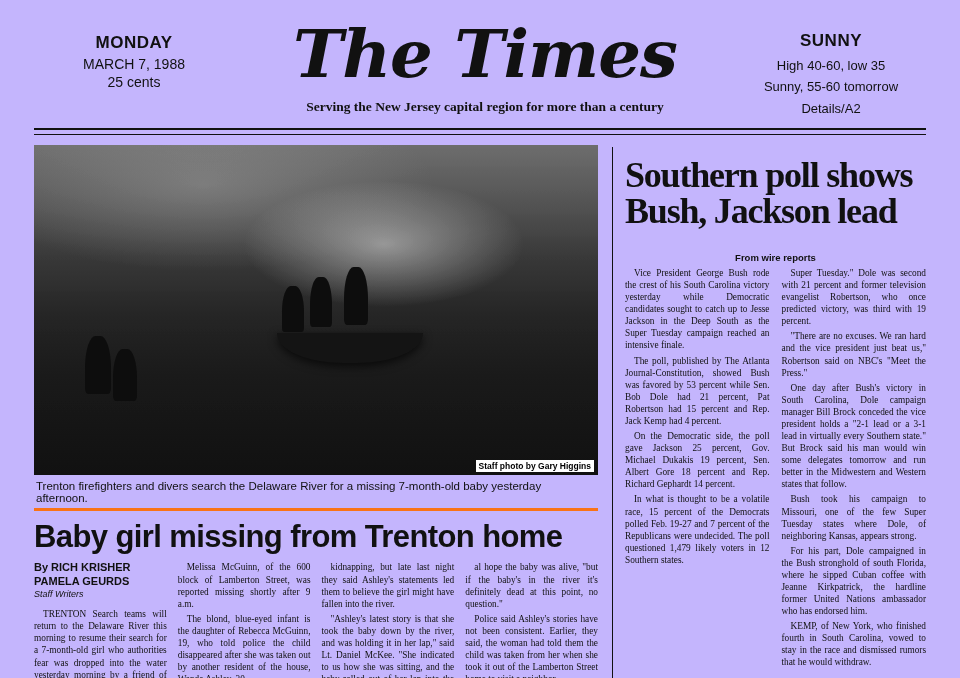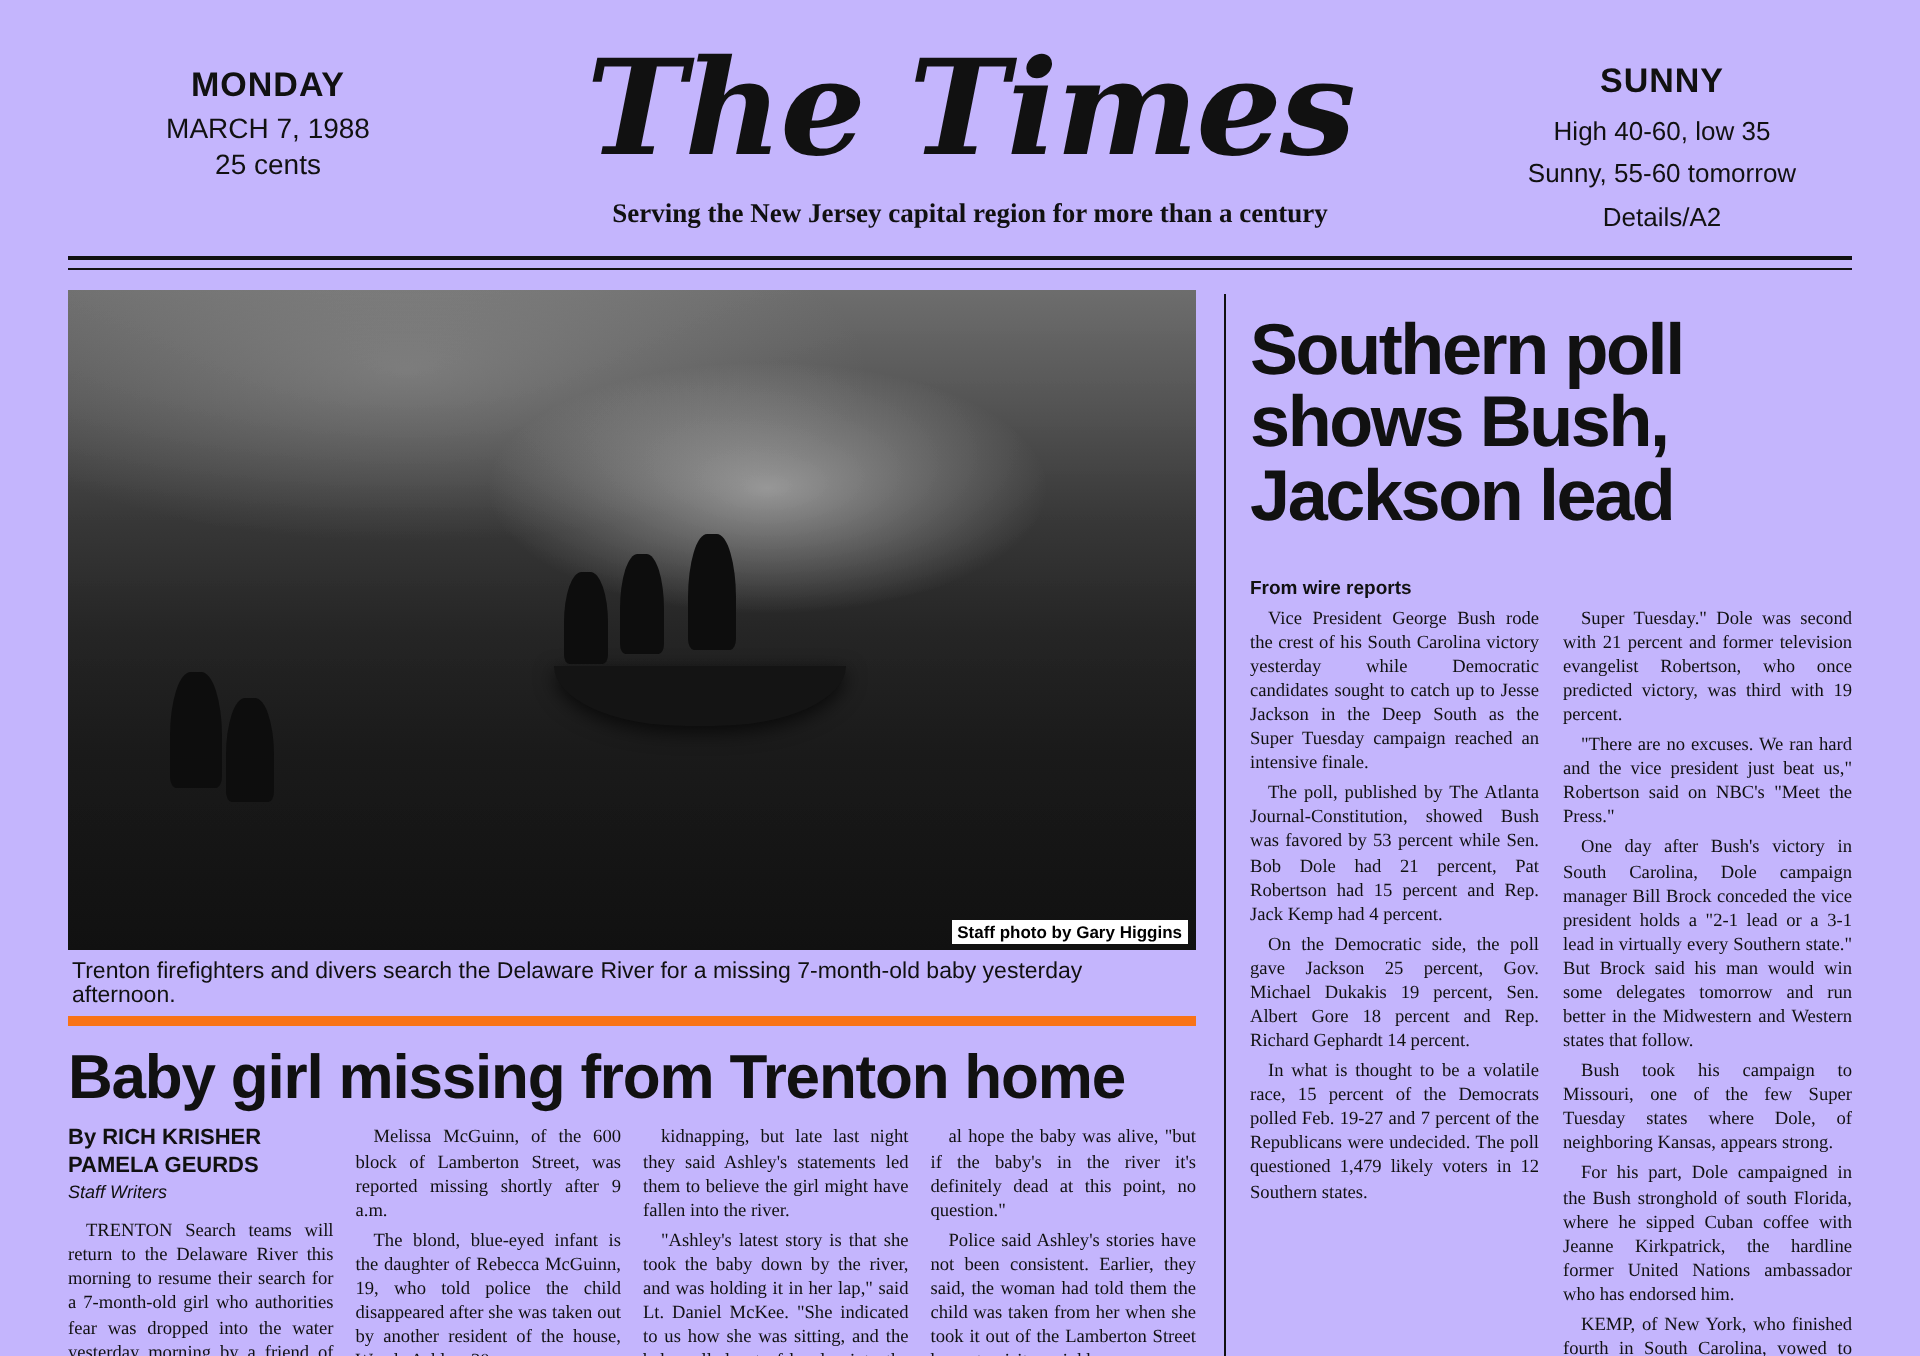--- a/index.html
+++ b/index.html
@@ -167,21 +167,21 @@
     color: #000;
     font-family: "Liberation Sans", sans-serif;
     font-weight: bold;
     font-size: 8.5px;
     padding: 1px 3px;
   }
   .caption {
     font-family: "Liberation Sans", sans-serif;
     font-size: 11.5px;
     padding: 5px 2px 4px 2px;
-    border-bottom: 5px solid #f97316;
+    border-bottom: 3px solid #f97316;
   }
 
   .headline-left {
     font-family: "Liberation Sans", sans-serif;
     font-weight: bold;
     font-size: 31px;
     line-height: 1.06;
     letter-spacing: -0.6px;
     margin: 10px 0 8px 0;
   }
@@ -213,32 +213,32 @@
   .col p {
     margin: 0 0 3px 0;
     text-indent: 9px;
   }
   .col p.first {
     text-indent: 9px;
   }
 
   
   .headline-right {
-    font-family: Liberation Sans, sans-serif;
+    font-family: Liberation Serif, serif;
     font-weight: bold;
     font-size: 36px;
     line-height: 1.02;
     letter-spacing: -1.2px;
     margin: 12px 0 8px 0;
   }
   .wire {
     font-family: "Liberation Sans", sans-serif;
     font-weight: bold;
     font-size: 9.5px;
-    text-align: left;
+    text-align: center;
     margin: 18px 0 4px 0;
     padding-top: 4px;
   }
   .cols-2 {
     display: flex;
     gap: 12px;
     margin-top: 4px;
   }
   .cols-2 .col { font-size: 9.3px; }
 </style>

